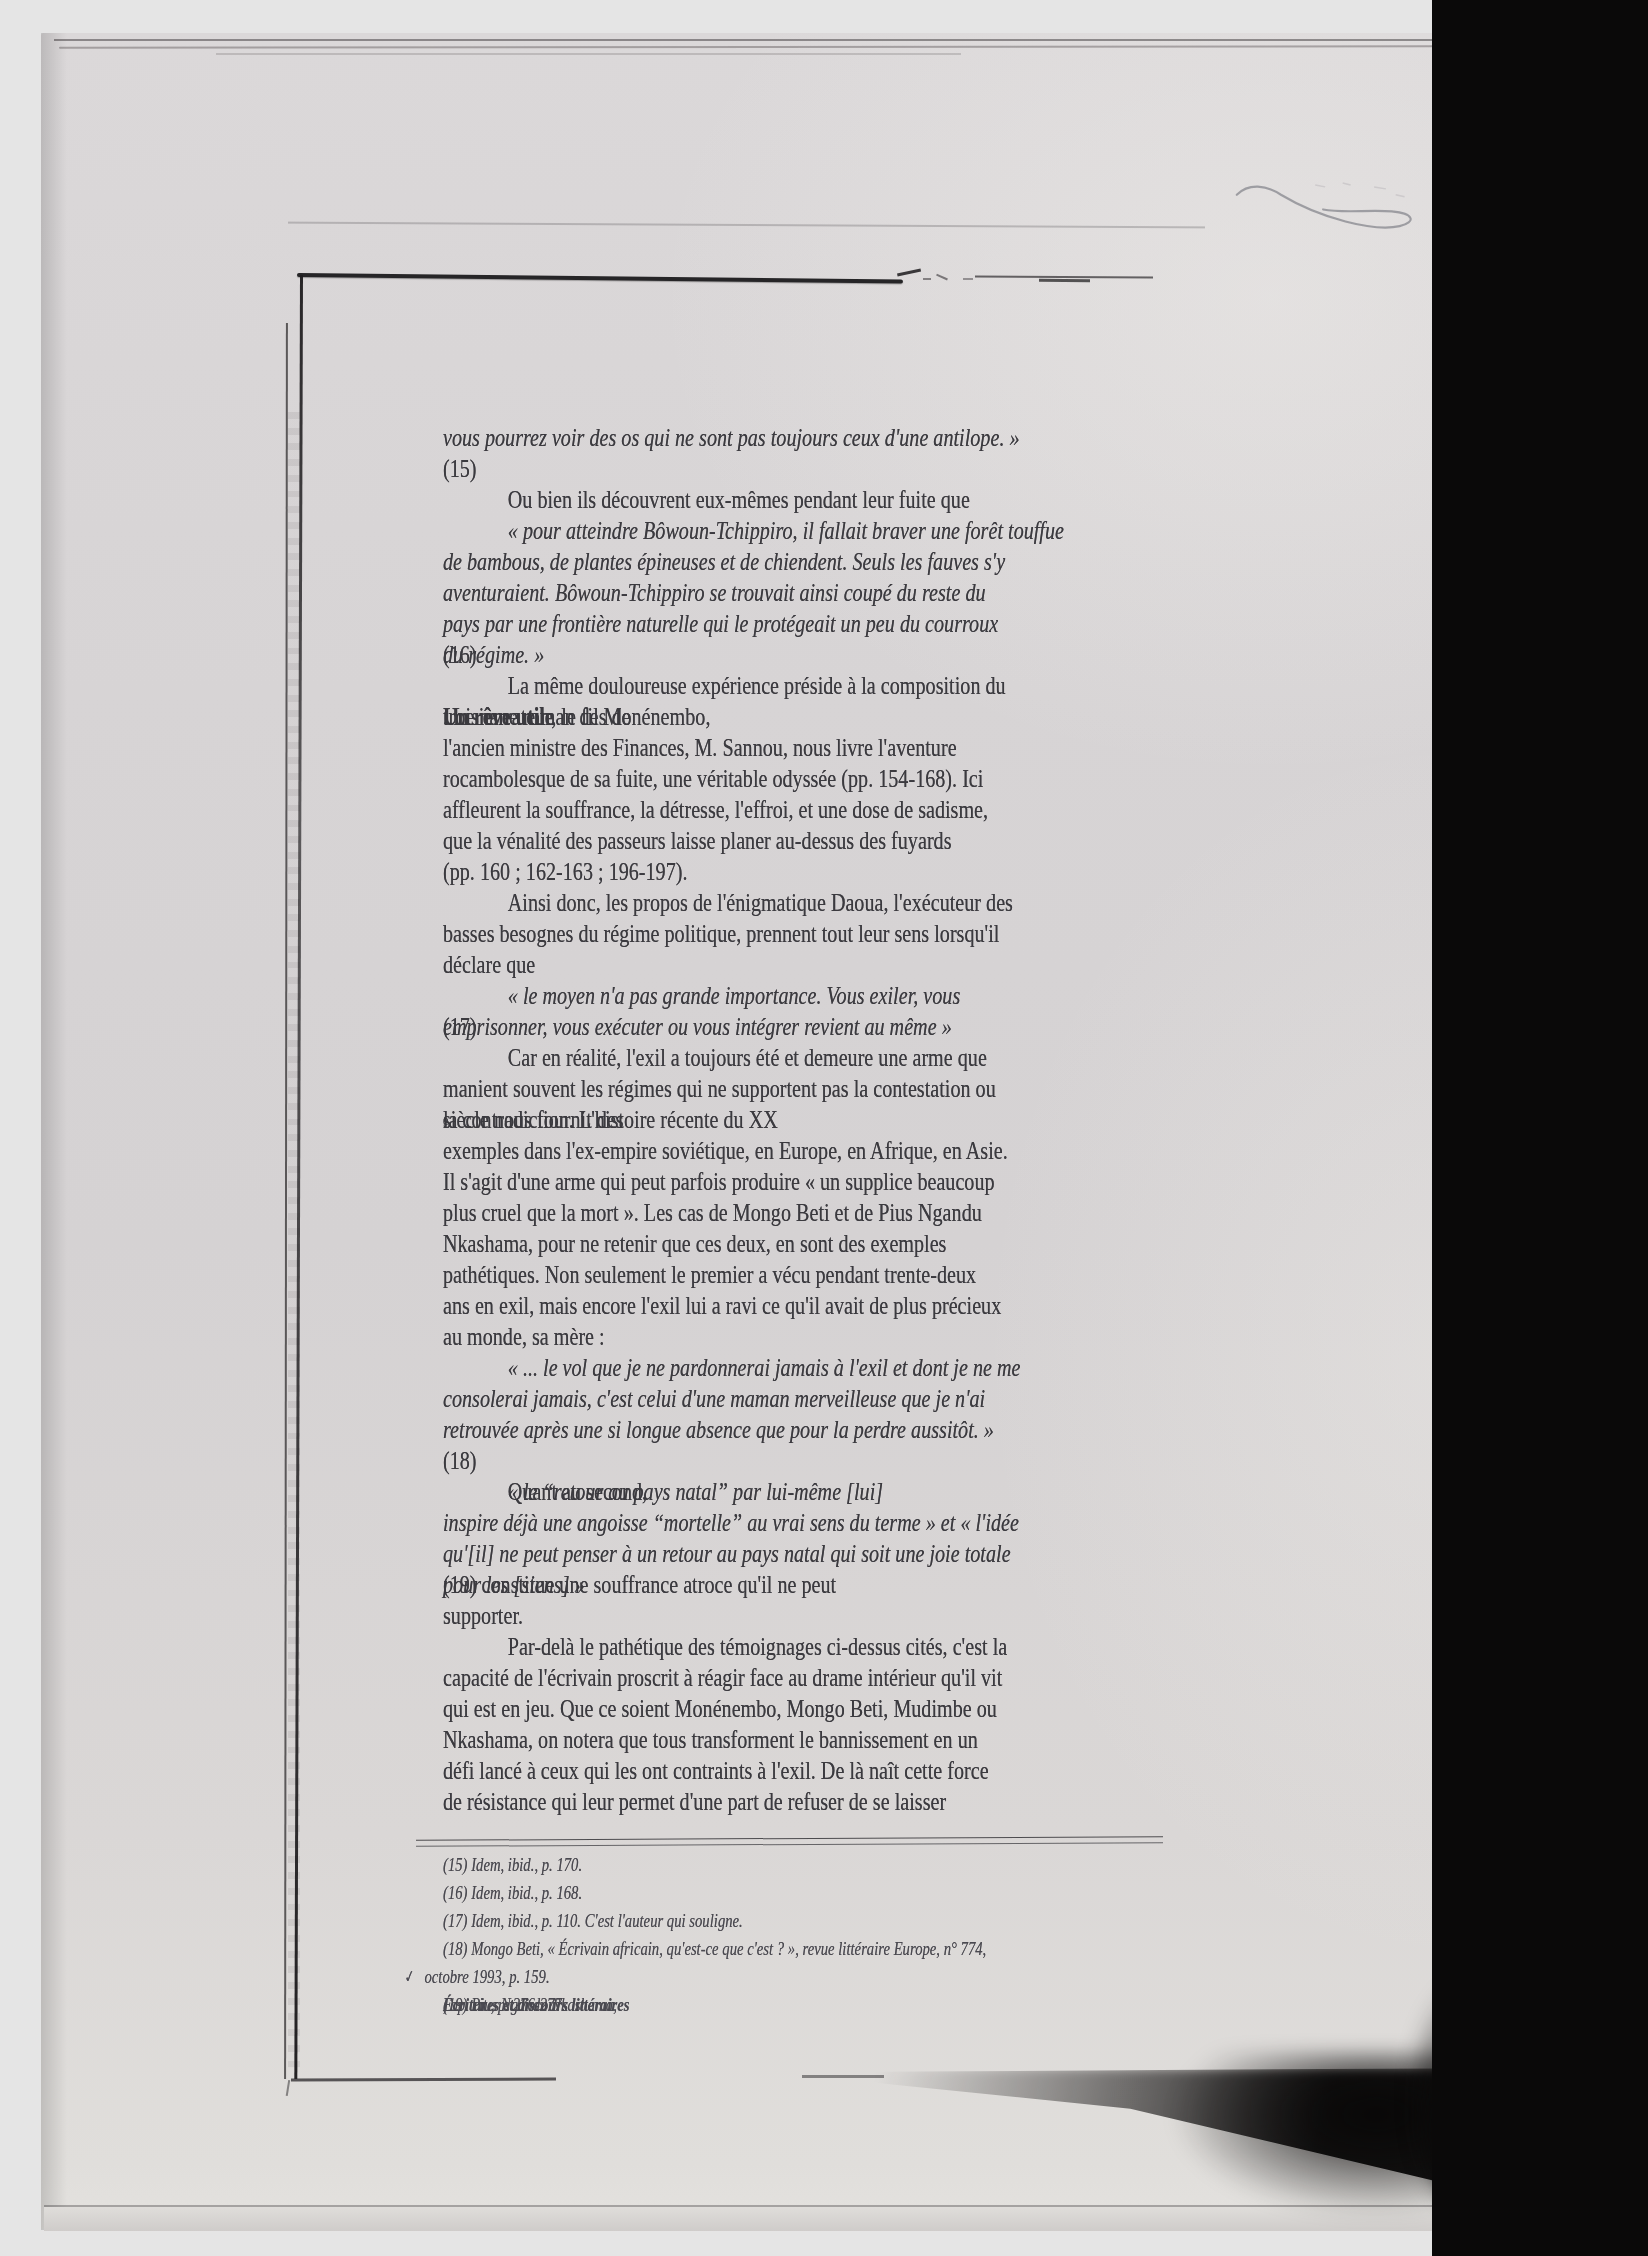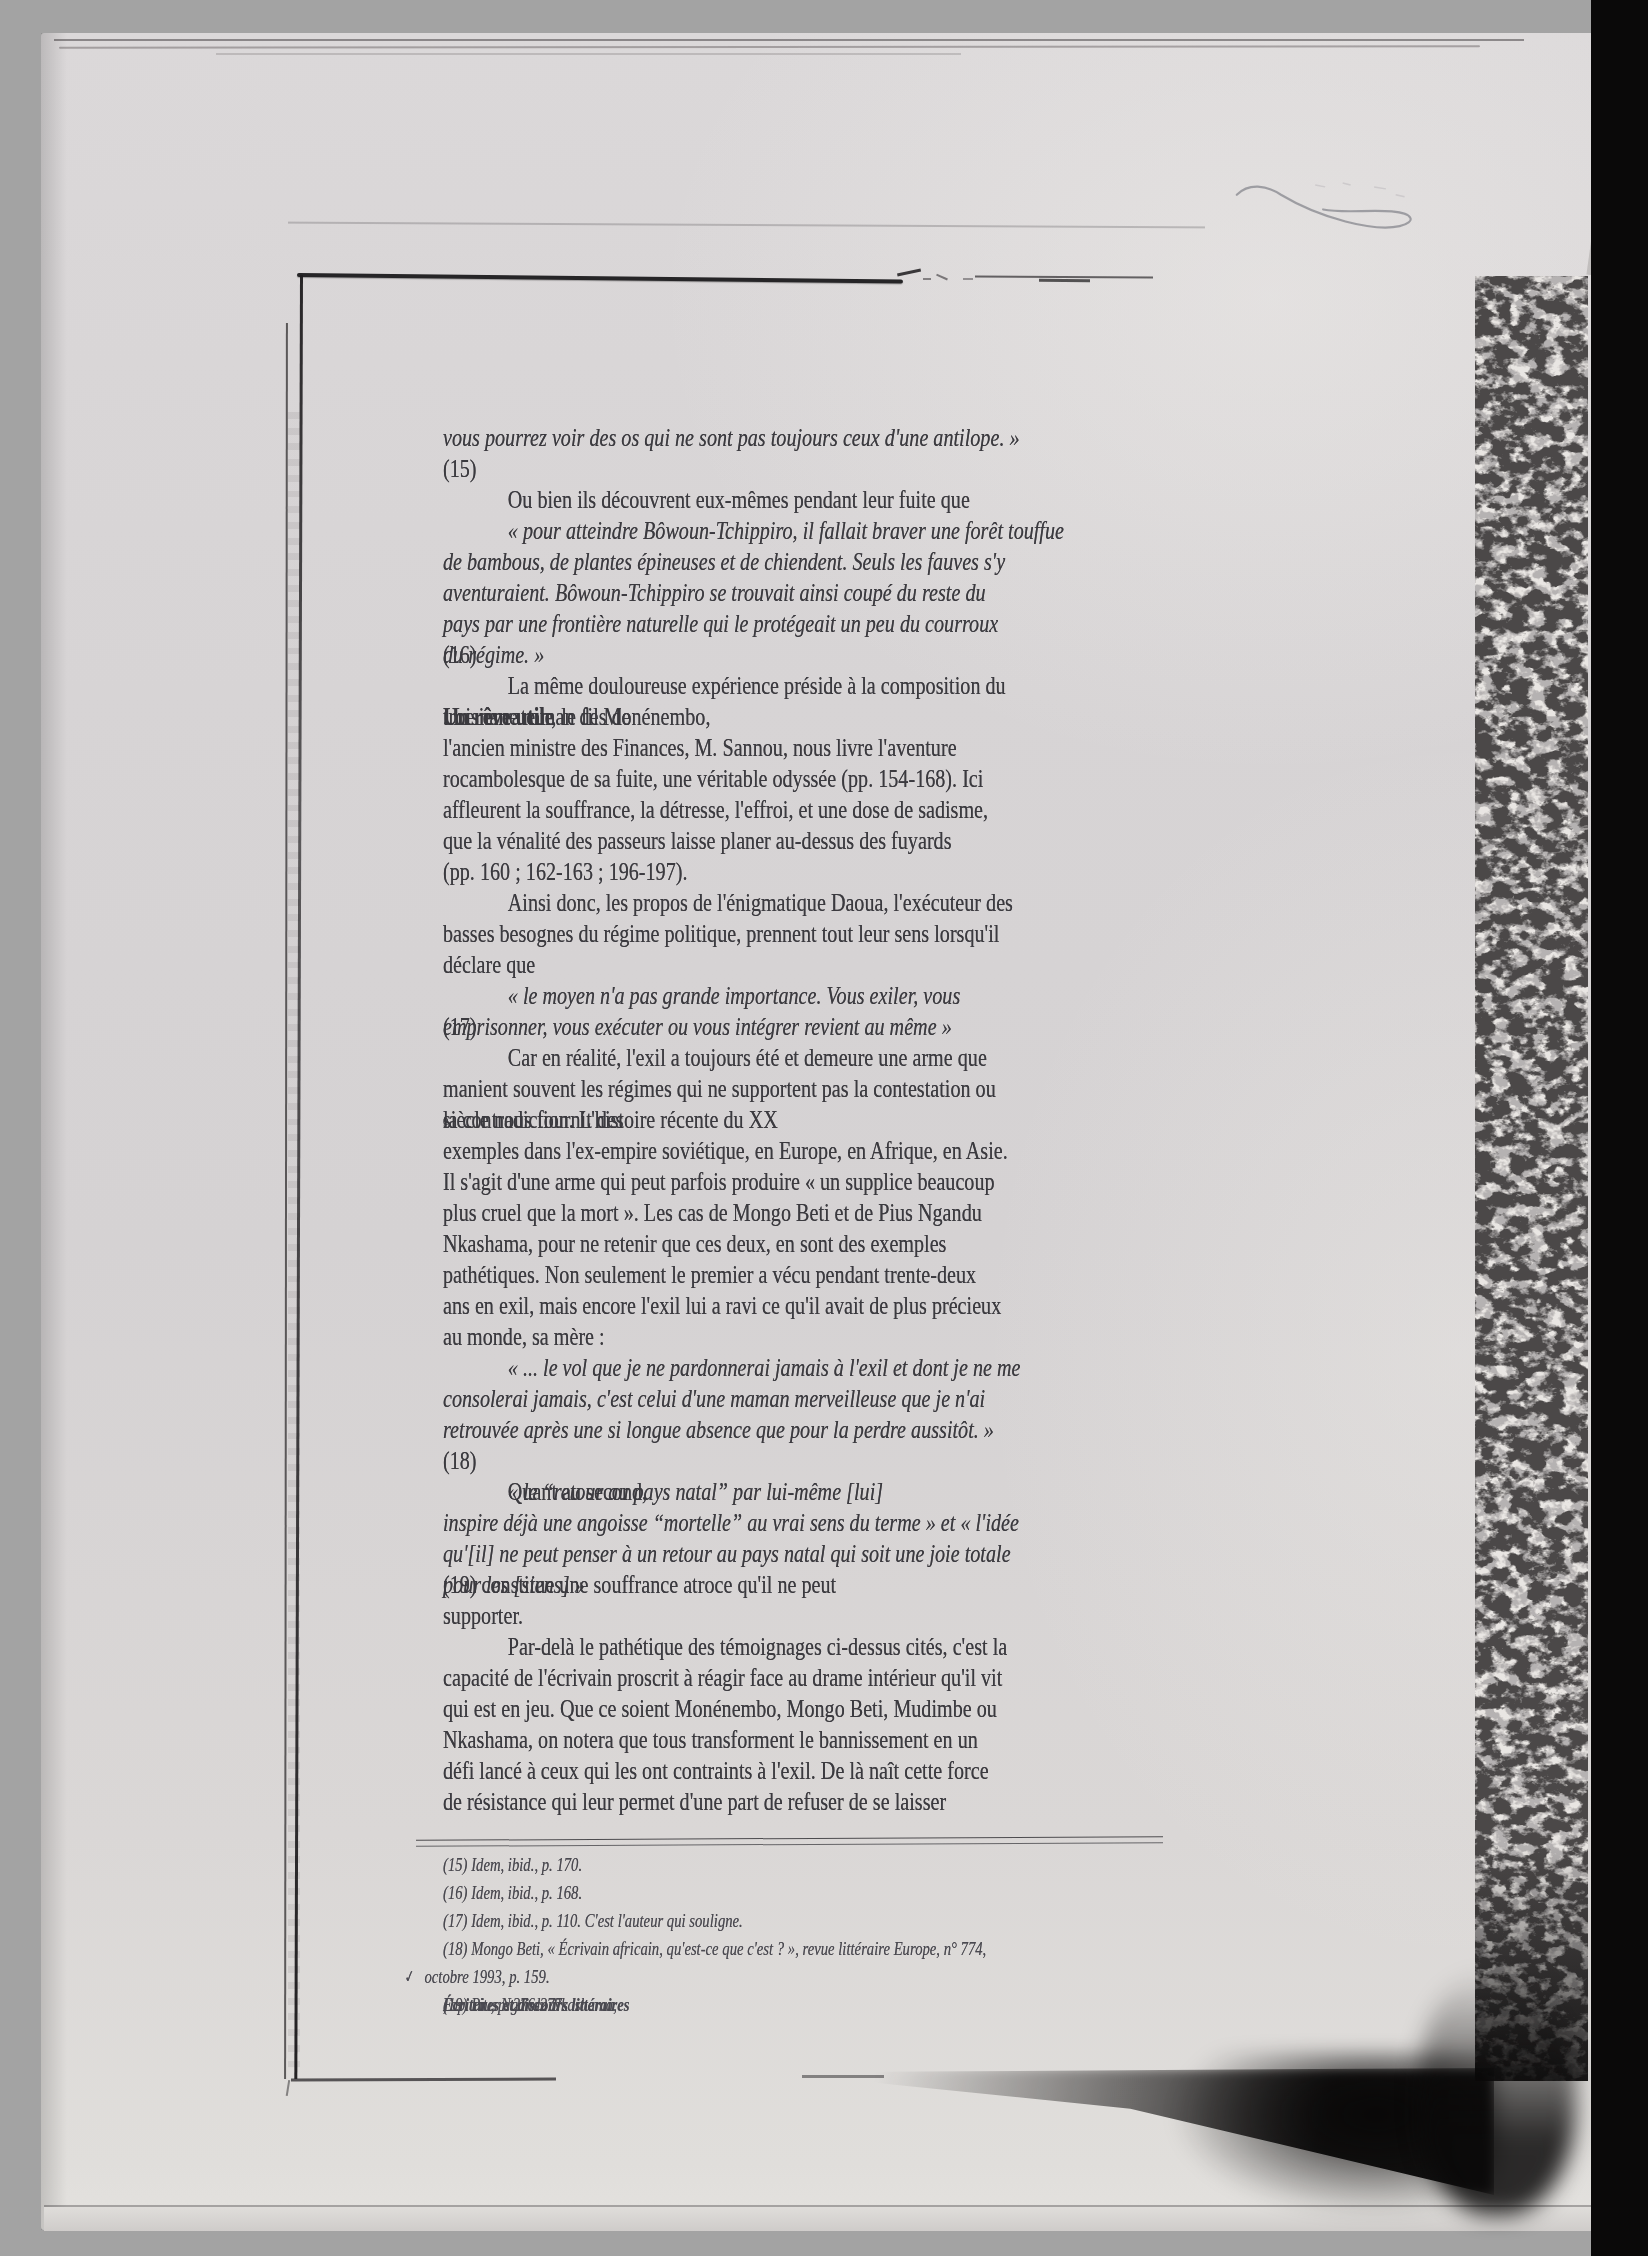--- a/index.html
+++ b/index.html
@@ -1,16 +1,16 @@
 <!DOCTYPE html>
 <html><head>
 <meta charset="utf-8">
 <style>
   html,body{margin:0;padding:0;background:#0a0909;}
-  .stage{position:relative;width:1591px;height:2256px;overflow:hidden;background:#a3a3a3;
+  .stage{position:relative;width:1432px;height:2256px;overflow:hidden;background:#e5e5e5;
          font-family:"Liberation Serif", serif;}
   .stage *{position:absolute;}
 
   
   .paper{left:41px;top:33px;width:1578px;height:2197px;
     background:
       radial-gradient(ellipse 882px 686px at 78% 12%, rgba(240,238,235,.45), rgba(240,238,235,0) 70%),
       radial-gradient(ellipse 686px 882px at 90% 60%, rgba(238,236,232,.38), rgba(238,236,232,0) 70%),
       linear-gradient(180deg,#dbd8d9 0%, #d7d4d5 30%, #d5d2d3 55%, #dad7d6 82%, #e0dedb 97%, #e4e2df 100%);
     border-radius:2.9px;}

